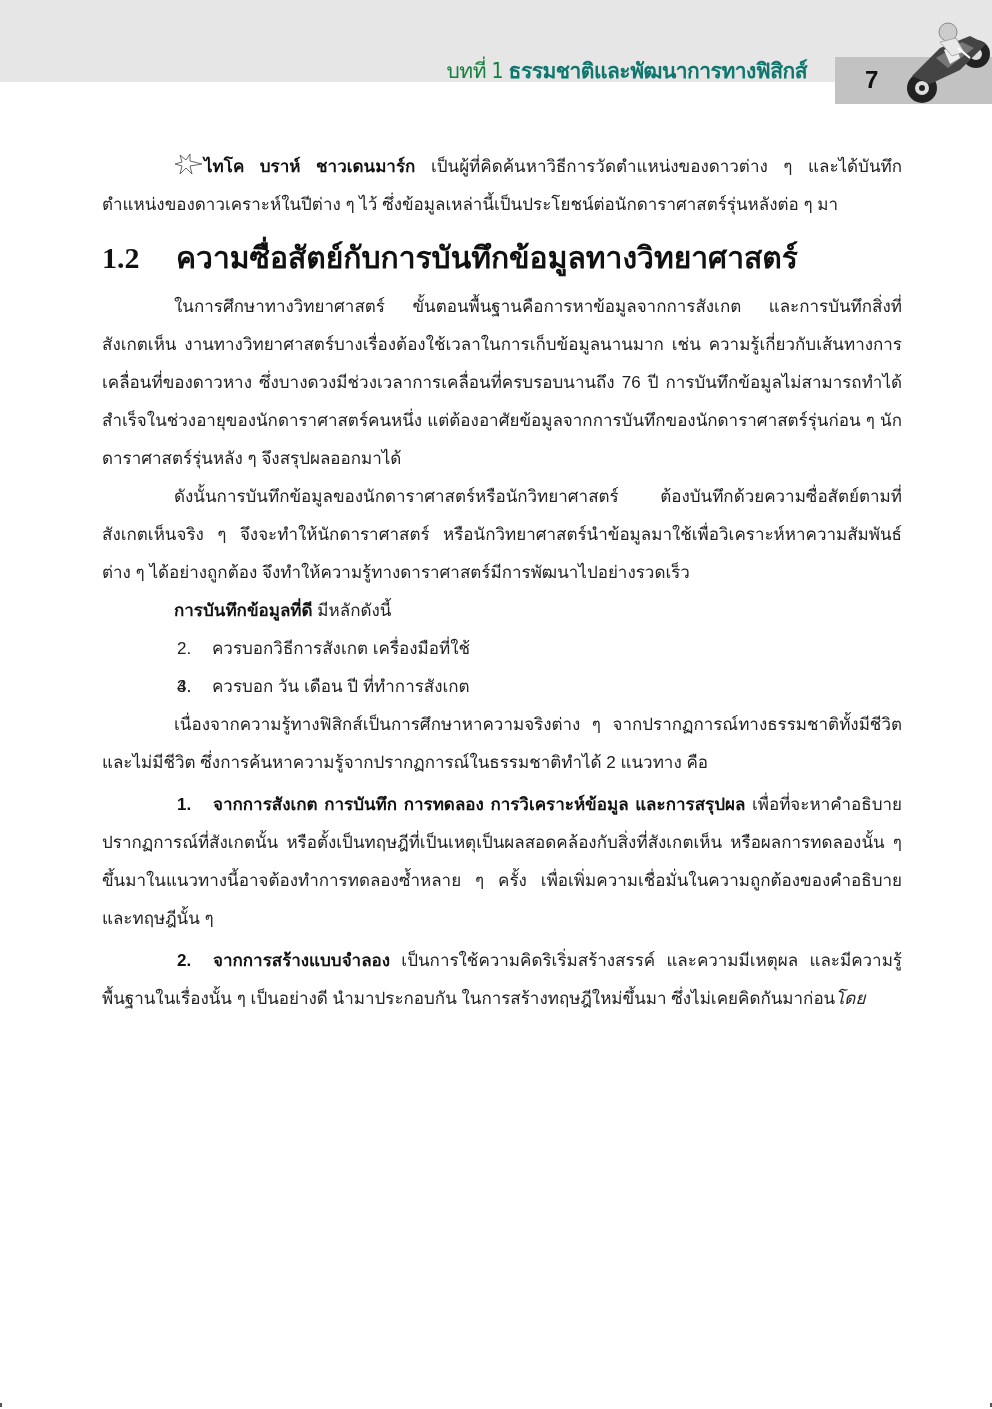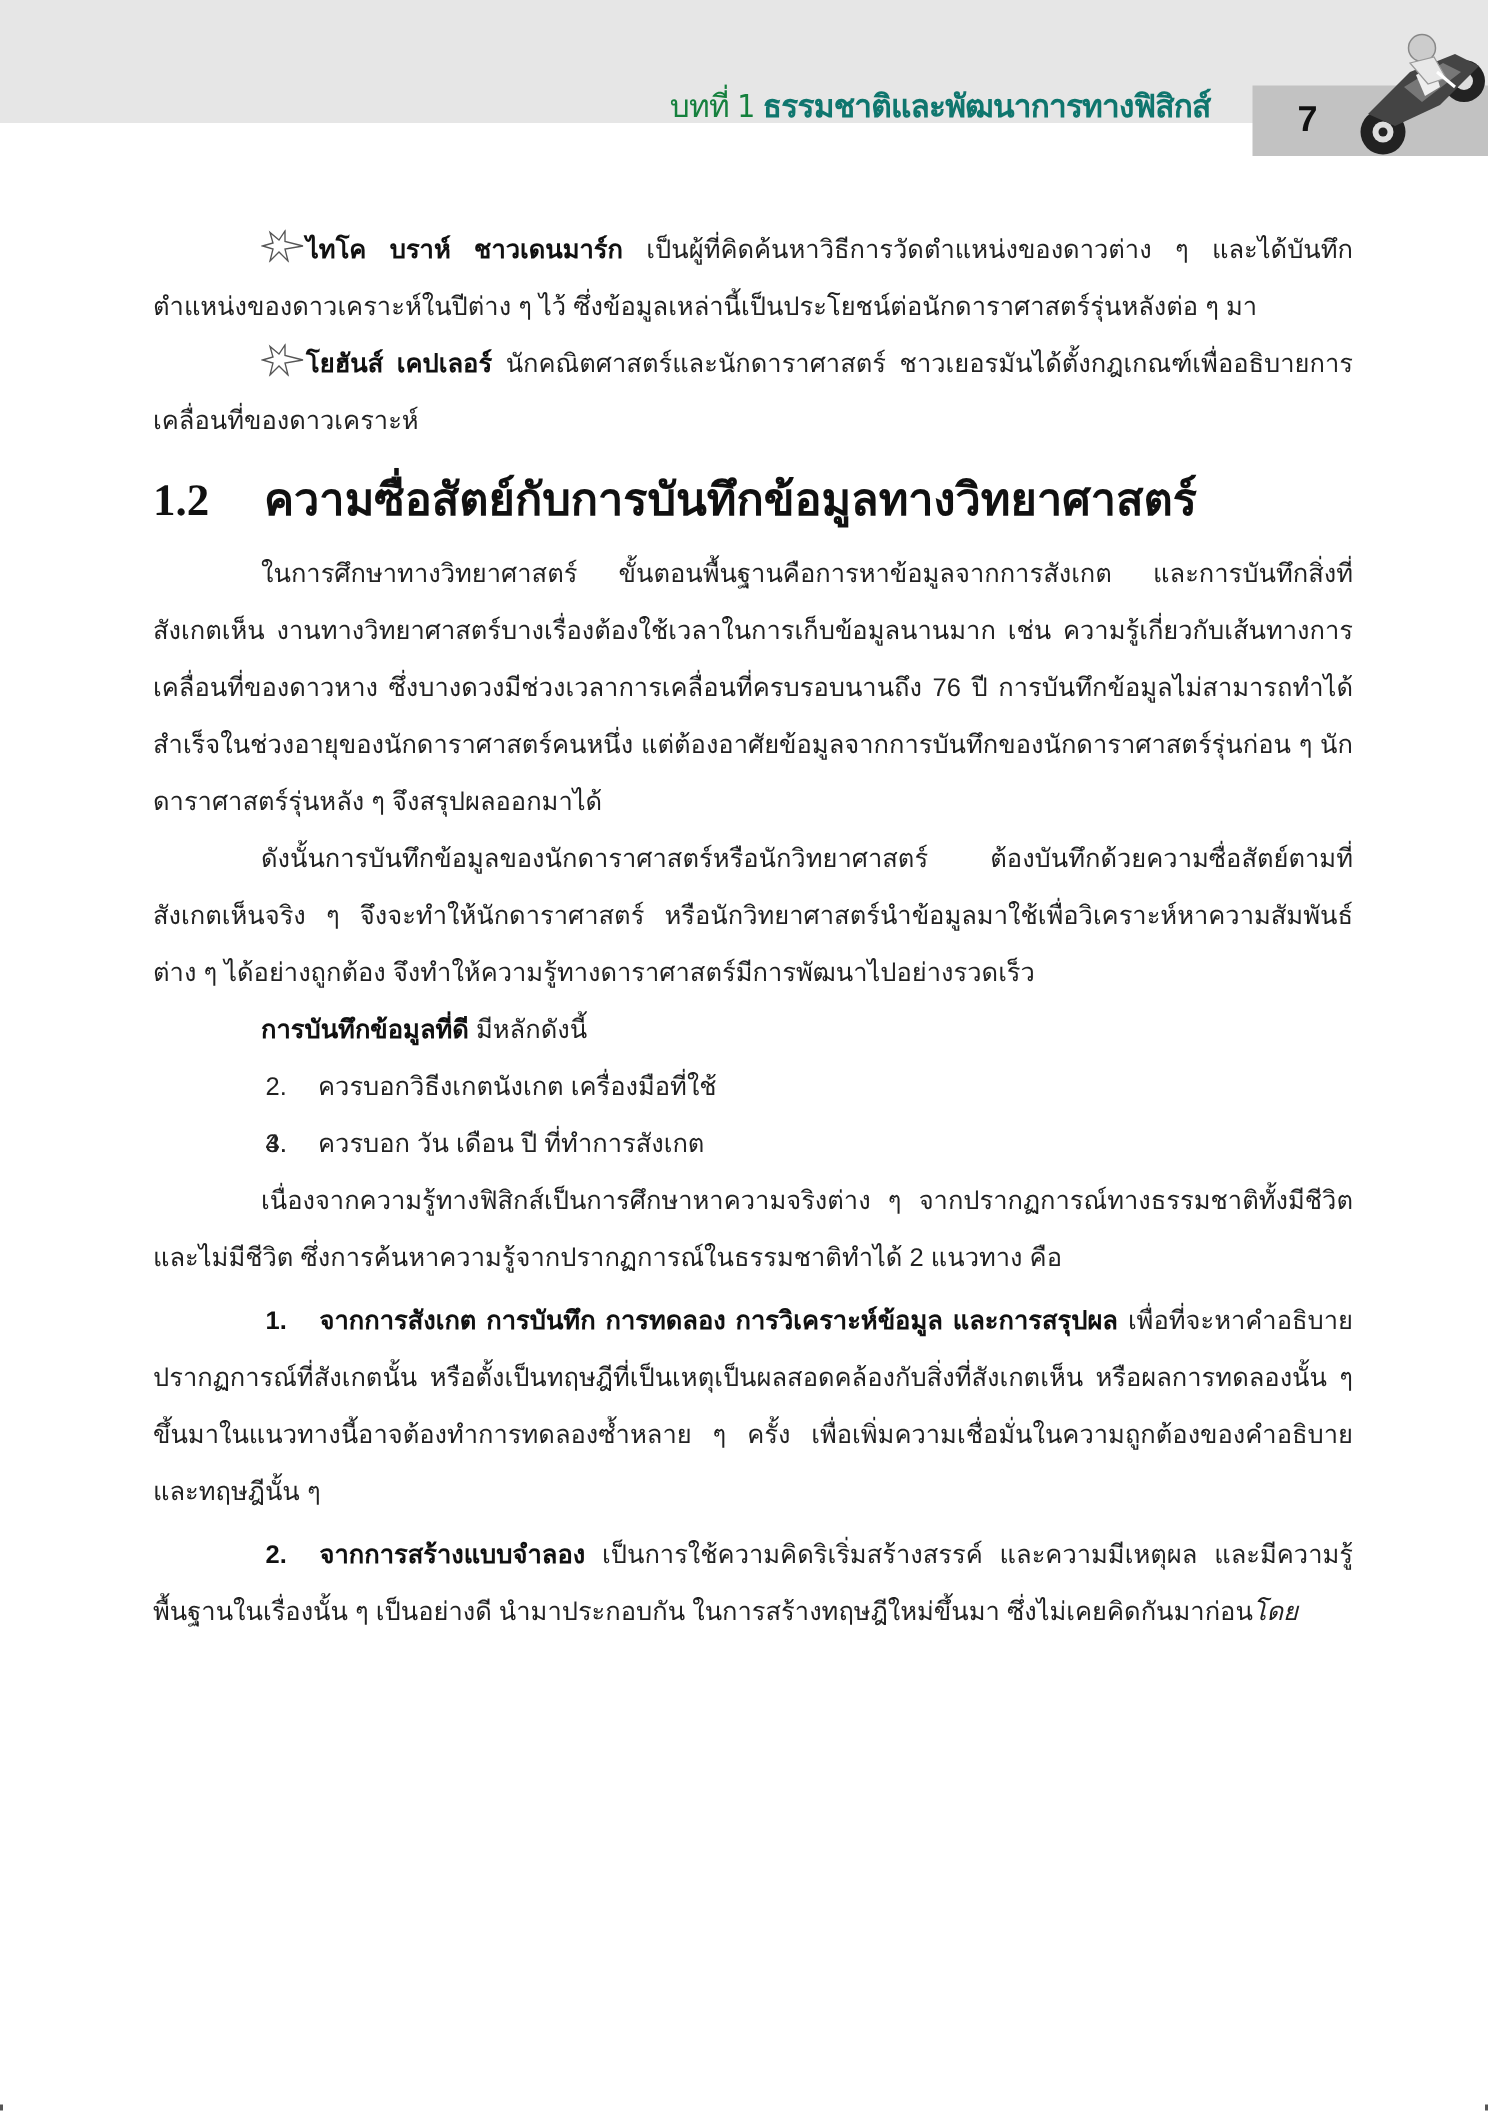--- a/index.html
+++ b/index.html
@@ -85,40 +85,35 @@
 </svg>
 
 <div class="content">
 
   <p class="para indent">
     <svg class="star-icon" viewBox="0 0 30 22">
       <path d="M1 11 L8 9 L6 2 L12 7 L16 1 L16 8 L28 11 L16 13 L18 21 L12 15 L6 21 L8 13 Z" fill="none" stroke="#555" stroke-width="0.9"></path>
     </svg><span class="bold">ไทโค บราห์ ชาวเดนมาร์ก</span><span> เป็นผู้ที่คิดค้นหาวิธีการวัดตำแหน่งของดาวต่าง ๆ และได้บันทึกตำแหน่งของดาวเคราะห์ในปีต่าง ๆ ไว้ ซึ่งข้อมูลเหล่านี้เป็นประโยชน์ต่อนักดาราศาสตร์รุ่นหลังต่อ ๆ มา</span>
   </p>
 
-  <p class="para indent">
-    <svg class="star-icon" viewBox="0 0 30 22">
-      <path d="M1 11 L8 9 L6 2 L12 7 L16 1 L16 8 L28 11 L16 13 L18 21 L12 15 L6 21 L8 13 Z" fill="none" stroke="#555" stroke-width="0.9"></path>
-    </svg><span class="bold">โยฮันส์ เคปเลอร์</span><span> นักคณิตศาสตร์และนักดาราศาสตร์ ชาวเยอรมันได้ตั้งกฎเกณฑ์เพื่ออธิบายการเคลื่อนที่ของดาวเคราะห์</span>
-  </p>
 
   <h2 class="section-heading" style="margin-top:14px;">
     <span class="sec-num">1.2</span>
     <span>ความซื่อสัตย์กับการบันทึกข้อมูลทางวิทยาศาสตร์</span>
   </h2>
 
   <p class="para indent">ในการศึกษาทางวิทยาศาสตร์ ขั้นตอนพื้นฐานคือการหาข้อมูลจากการสังเกต และการบันทึกสิ่งที่สังเกตเห็น งานทางวิทยาศาสตร์บางเรื่องต้องใช้เวลาในการเก็บข้อมูลนานมาก เช่น ความรู้เกี่ยวกับเส้นทางการเคลื่อนที่ของดาวหาง ซึ่งบางดวงมีช่วงเวลาการเคลื่อนที่ครบรอบนานถึง 76 ปี การบันทึกข้อมูลไม่สามารถทำได้สำเร็จในช่วงอายุของนักดาราศาสตร์คนหนึ่ง แต่ต้องอาศัยข้อมูลจากการบันทึกของนักดาราศาสตร์รุ่นก่อน ๆ นักดาราศาสตร์รุ่นหลัง ๆ จึงสรุปผลออกมาได้</p>
   <p class="para indent">ดังนั้นการบันทึกข้อมูลของนักดาราศาสตร์หรือนักวิทยาศาสตร์ ต้องบันทึกด้วยความซื่อสัตย์ตามที่สังเกตเห็นจริง ๆ จึงจะทำให้นักดาราศาสตร์ หรือนักวิทยาศาสตร์นำข้อมูลมาใช้เพื่อวิเคราะห์หาความสัมพันธ์ต่าง ๆ ได้อย่างถูกต้อง จึงทำให้ความรู้ทางดาราศาสตร์มีการพัฒนาไปอย่างรวดเร็ว</p>
 
   <p class="para subhead">
     <span class="bold">การบันทึกข้อมูลที่ดี</span><span> มีหลักดังนี้</span>
   </p>
 
   <p class="para list-item">
-    <span class="num">2.</span><span>ควรบอกวิธีงเกตนังเกต เครื่องมือที่ใช้</span>
+    <span class="num">2.</span><span>ควรบอกวิธีการสังเกต เครื่องมือที่ใช้</span>
   </p>
   <p class="para list-item">
     <span class="num">3.</span>
   </p>
   <p class="para list-item">
     <span class="num">4.</span><span>ควรบอก วัน เดือน ปี ที่ทำการสังเกต</span>
   </p>
 
 
   <p class="para indent">เนื่องจากความรู้ทางฟิสิกส์เป็นการศึกษาหาความจริงต่าง ๆ จากปรากฏการณ์ทางธรรมชาติทั้งมีชีวิตและไม่มีชีวิต ซึ่งการค้นหาความรู้จากปรากฏการณ์ในธรรมชาติทำได้ 2 แนวทาง คือ</p>

